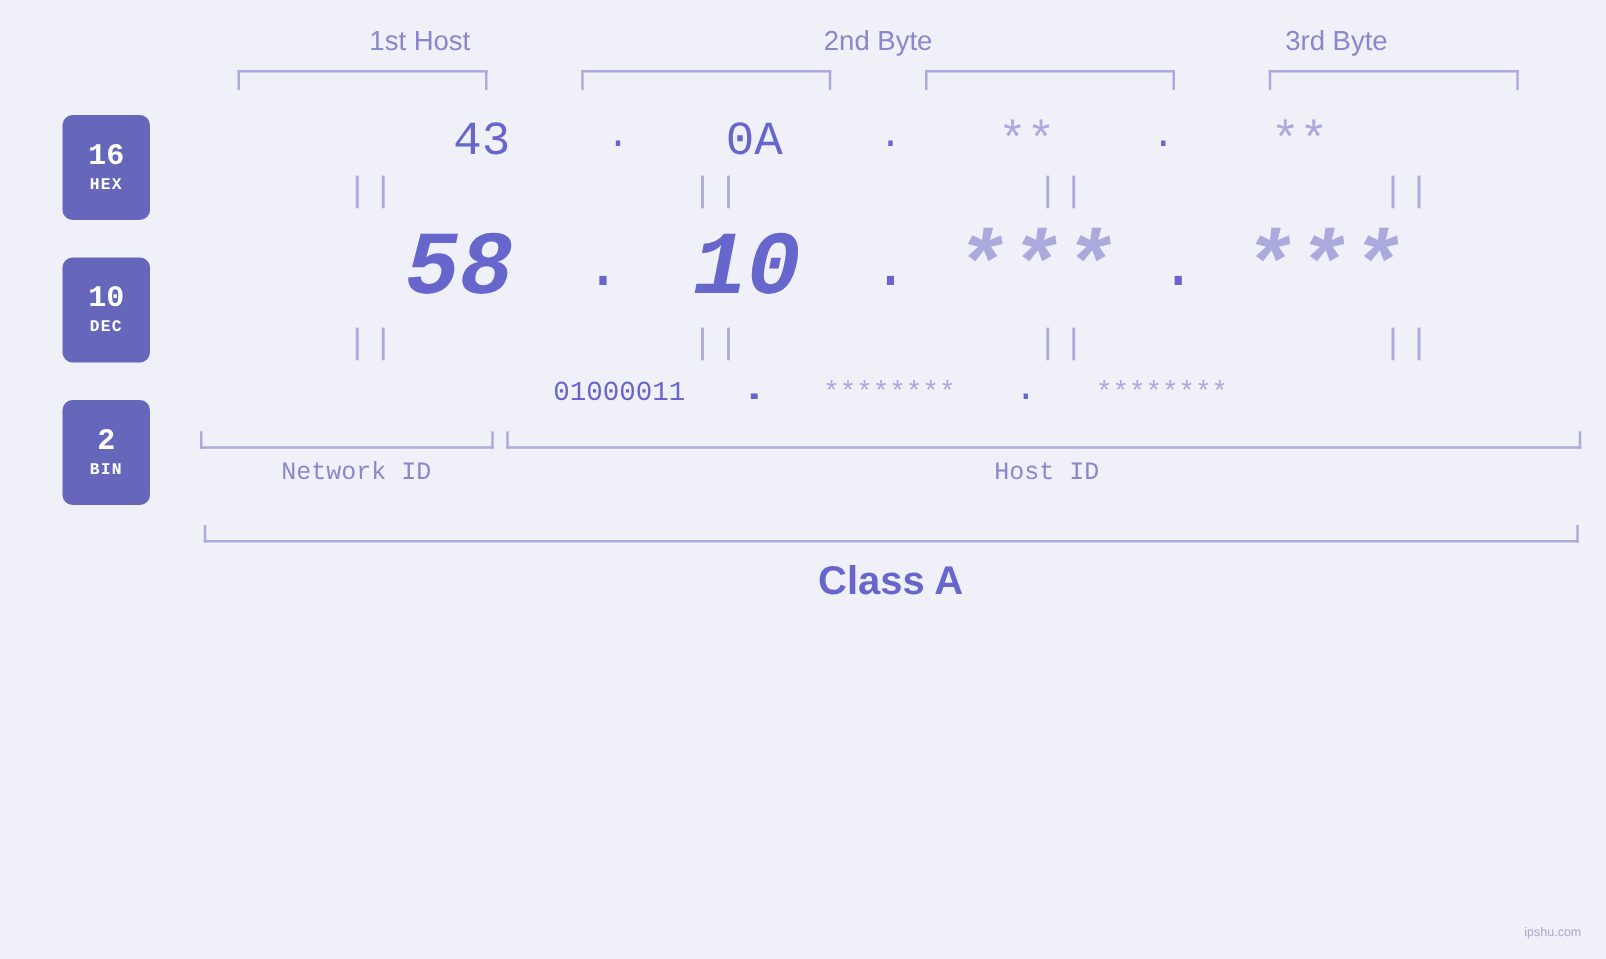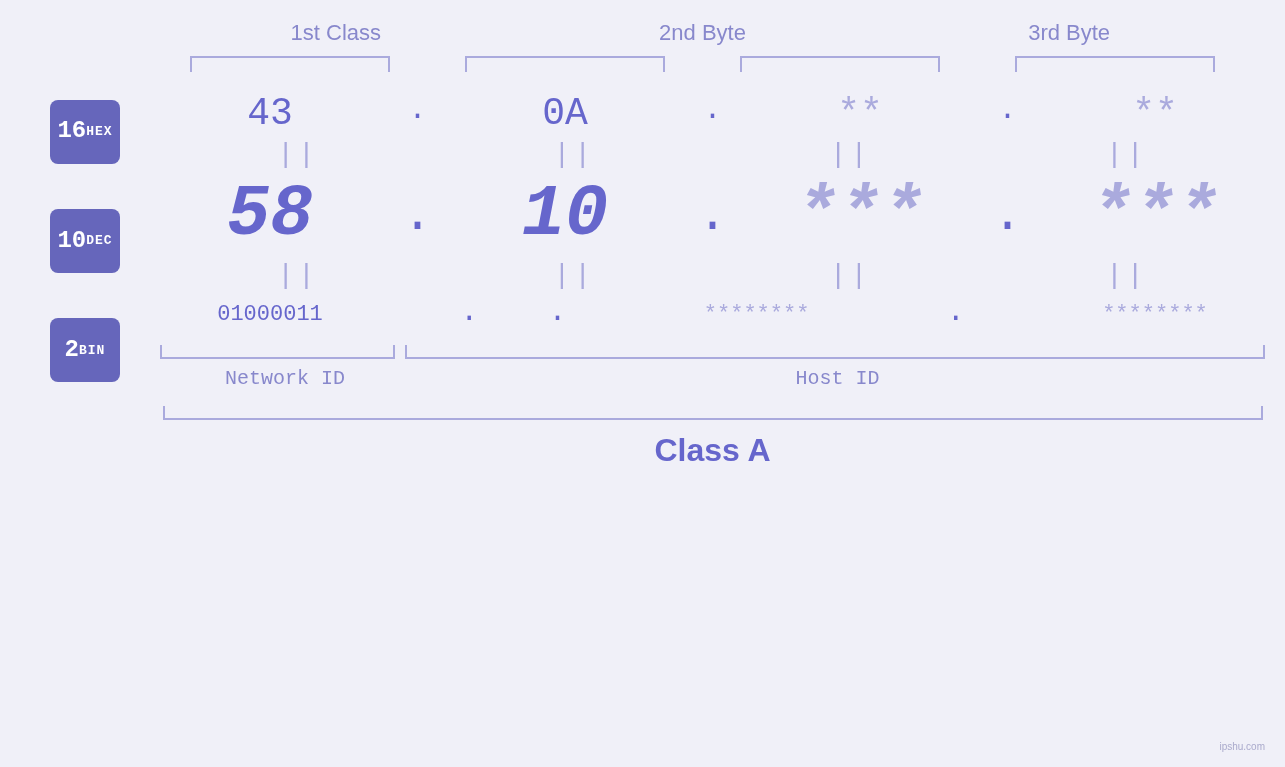--- a/index.html
+++ b/index.html
@@ -65,23 +65,23 @@
       width: 140px;
       padding-left: 30px;
       gap: 30px;
     }
 
     .badge {
       background: #6666bb;
       color: white;
       border-radius: 8px;
       width: 70px;
-      height: 64px;
-      display: flex;
-      flex-direction: row;
+      height: 84px;
+      display: flex;
+      flex-direction: column;
       align-items: center;
       justify-content: center;
       font-weight: bold;
     }
 
     .badge-number {
       font-size: 24px;
       line-height: 1.1;
     }
 
@@ -94,21 +94,21 @@
     .rows-container {
       flex: 1;
       display: flex;
       flex-direction: column;
     }
 
     
     .data-row {
       display: flex;
       align-items: center;
-      justify-content: space-between;
+      justify-content: center;
       width: 100%;
       padding: 0 20px;
     }
 
     .hex-row { margin-bottom: 0px; }
     .dec-row { margin-bottom: 0px; }
     .bin-row { margin-bottom: 0px; }
 
     
     .cell {
@@ -185,21 +185,21 @@
     .asterisk {
       color: #aaaadd;
     }
   </style>
 </head>
 <body>
 
 <div class="main-container">
 
   <div class="byte-headers">
-    <div class="byte-header">1st Class</div>
+    <div class="byte-header">1st Host</div>
     <div class="byte-header">2nd Byte</div>
     <div class="byte-header">3rd Byte</div>
   </div>
 
   <div class="bracket-row">
     <div class="bracket"></div>
     <div class="bracket"></div>
     <div class="bracket"></div>
     <div class="bracket"></div>
   </div>

